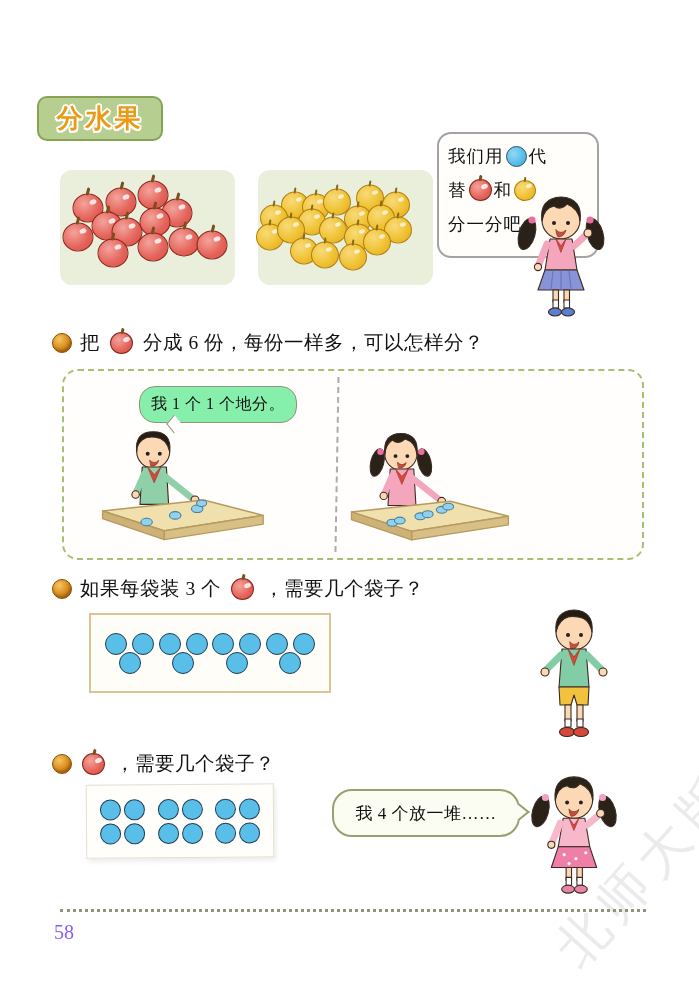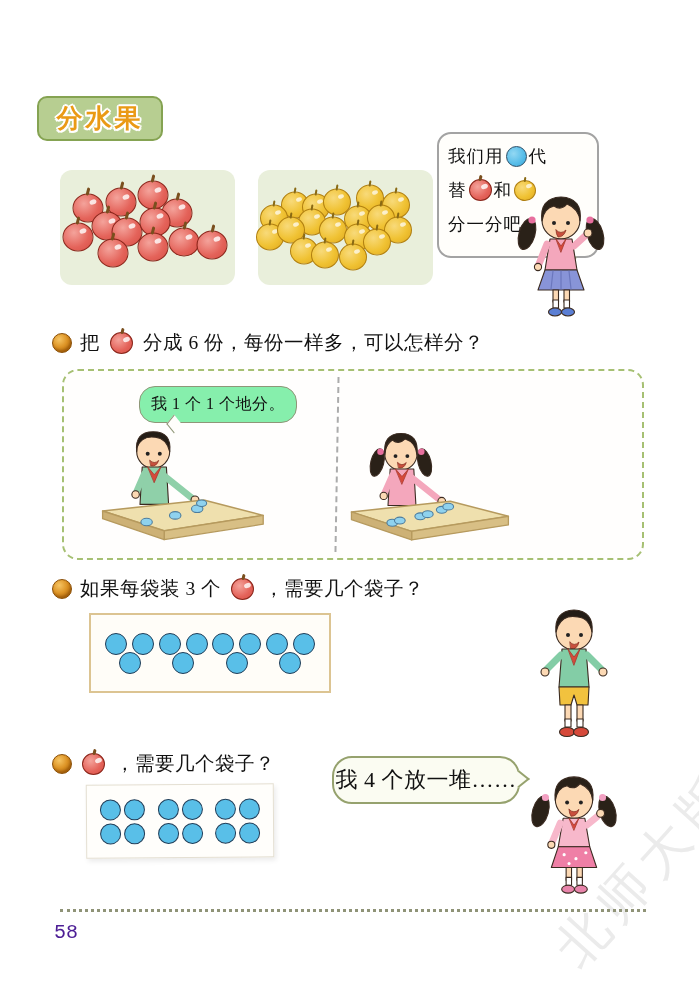--- a/index.html
+++ b/index.html
@@ -98,40 +98,40 @@
   .paper{position:absolute;left:86px;top:784px;width:188px;height:74px;
     background:#fffefb;border:1px solid #e4dfd2;box-shadow:2px 3px 5px rgba(0,0,0,.08);
     transform:rotate(-.4deg);z-index:2;display:flex;align-items:center;
     justify-content:space-between;padding:0 13px;box-sizing:border-box;}
   .grp4{display:grid;grid-template-columns:21px 21px;gap:3px;}
   .grp4 .counter{width:21px;height:21px;}
 
   
   .q2-bubble{left:362px;top:616px;width:154px;height:80px;flex-direction:column;
     font-size:16.5px;line-height:30px;border-width:2px;border-radius:14px;}
-  .q3-bubble{left:332px;top:756px;width:184px;height:44px;font-size:22px;
+  .q3-bubble{left:332px;top:789px;width:184px;height:44px;font-size:17px;
     background:#fbfcf2;border-color:#96a26e;border-width:2px;border-radius:20px;}
   .tail-r::after{content:'';position:absolute;right:-8px;top:30px;width:12px;height:12px;
     background:inherit;border-top:inherit;border-right:inherit;
     border-top:2px solid #8f9678;border-right:2px solid #8f9678;
     transform:rotate(45deg) skew(-6deg,-6deg);}
   .q3-bubble.tail-r::after{top:14px;border-top:2px solid #96a26e;border-right:2px solid #96a26e;background:#fbfcf2;}
   .q2-bubble.tail-r::after{background:#fffefb;}
 
   
   .char{position:absolute;z-index:4;}
   .girl-top{left:510px;top:190px;width:102px;height:132px;}
   .boy-standing{left:524px;top:604px;width:100px;height:142px;}
   .girl-q3{left:524px;top:770px;width:100px;height:130px;}
 
   
   .footer-line{position:absolute;left:60px;top:909px;width:586px;height:0;
     border-top:3px dotted #8f9377;z-index:2;}
   .page-num{position:absolute;left:54px;top:921px;font-size:20px;
-    font-family:Liberation Mono, monospace;color:#4c1d95;z-index:2;}
+    font-family:Liberation Serif, serif;color:#8b5cf6;z-index:2;}
 </style>
 </head>
 <body>
 
 <div class="page">
 
   <div class="watermark">北师大版</div>
 
   <div class="title-box">
     <span>分水果</span>

